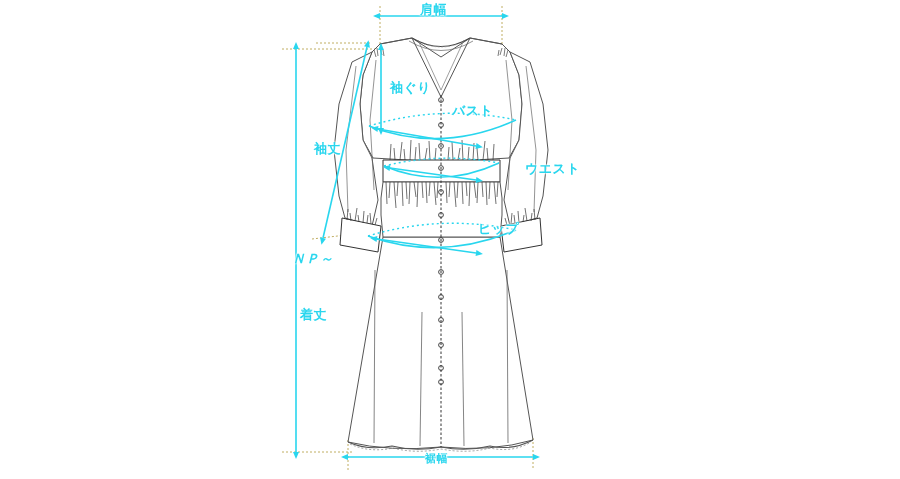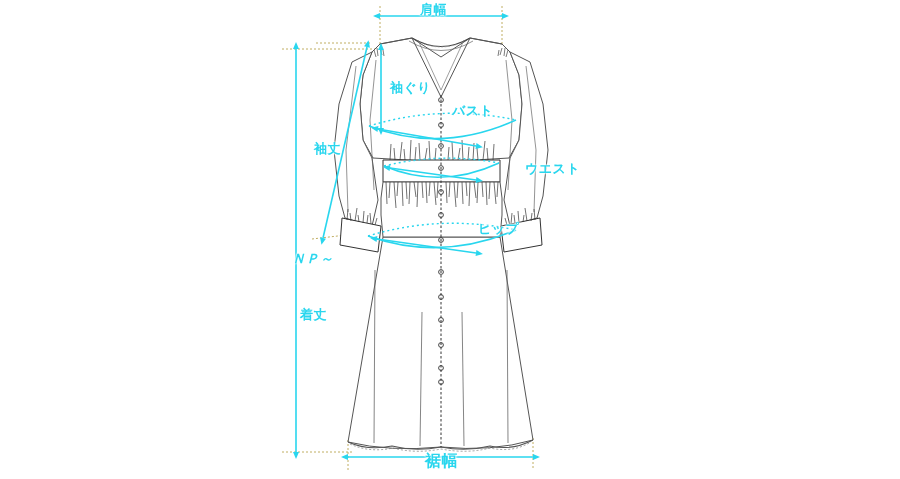--- a/index.html
+++ b/index.html
@@ -11,21 +11,21 @@
     position:absolute;
     color:#29d6ee;
     font-weight:bold;
     font-size:13px;
     letter-spacing:0.5px;
     white-space:nowrap;
     line-height:1.05;
     text-shadow:0 0 2px #fff,0 0 2px #fff,0 0 3px #fff;
     pointer-events:none;
   }
-  .lbl.small{font-size:16px;}
+  .lbl.small{font-size:11px;}
   .lbl.center{text-align:center;}
 </style>
 </head>
 <body>
 
 <div id="stage">
 
   <svg width="900" height="479" viewBox="0 0 900 479">
     <defs>
       <marker id="arrL" markerWidth="8" markerHeight="8" refX="7" refY="4" orient="auto" markerUnits="userSpaceOnUse">

